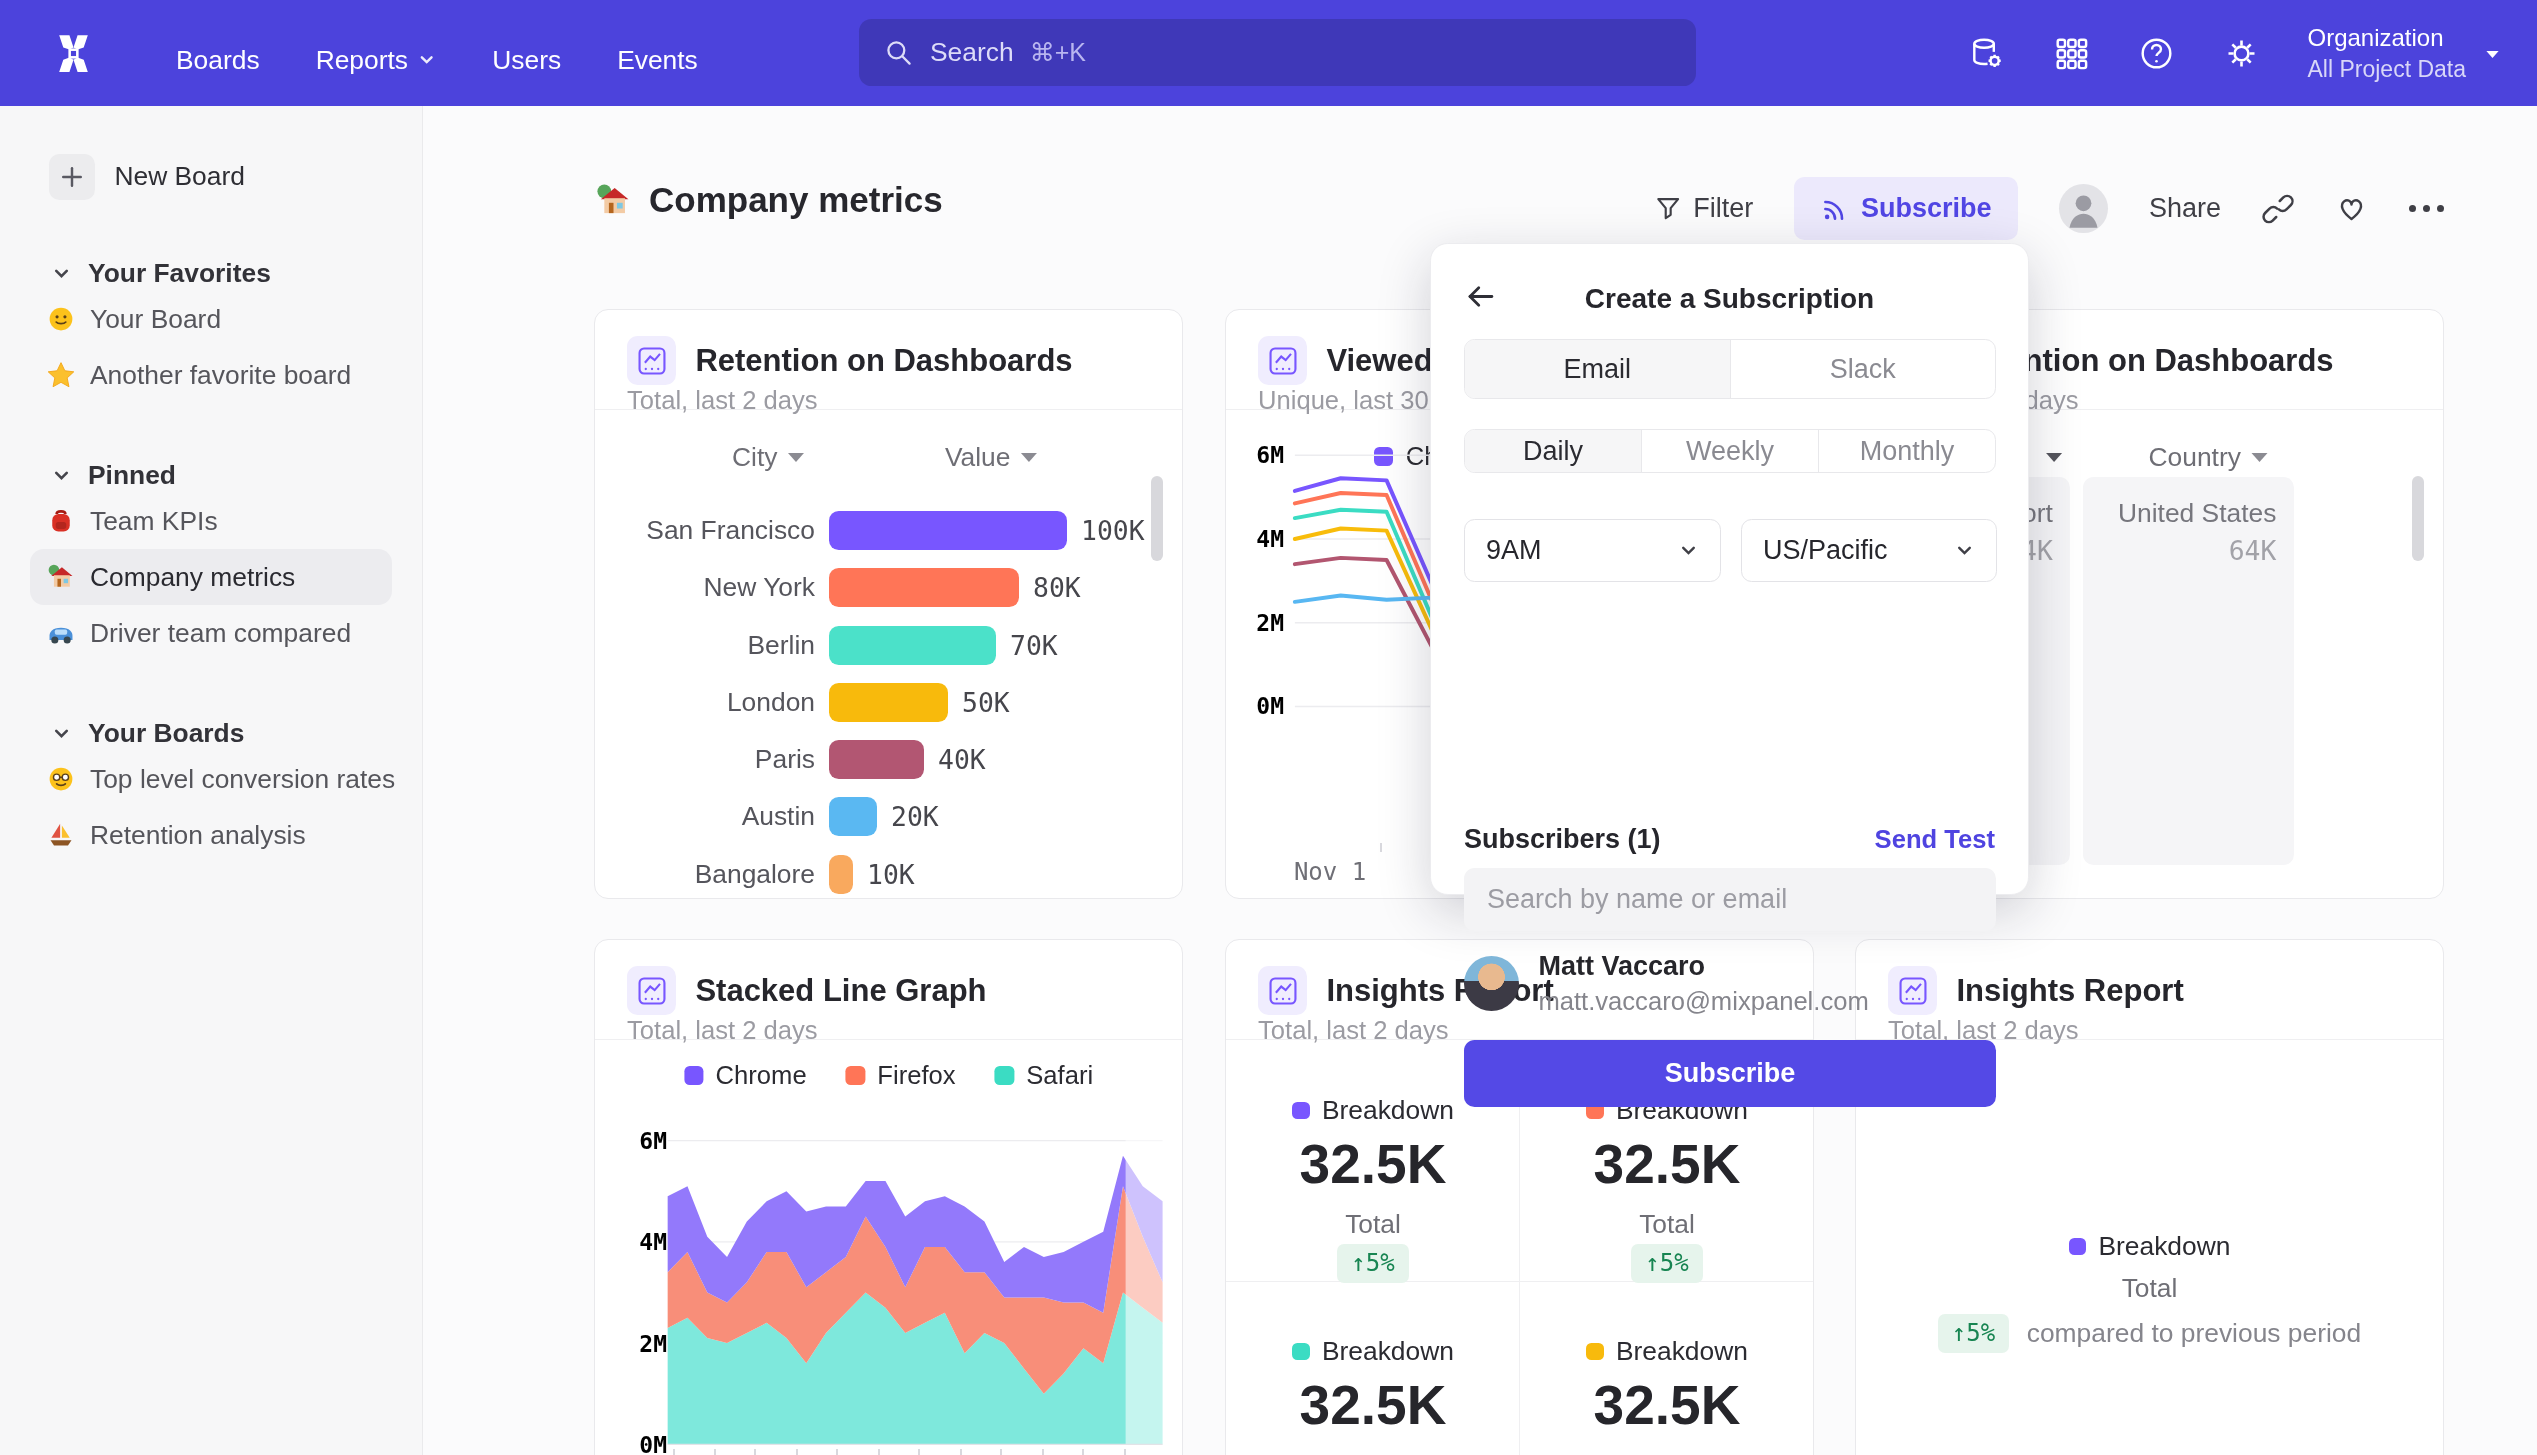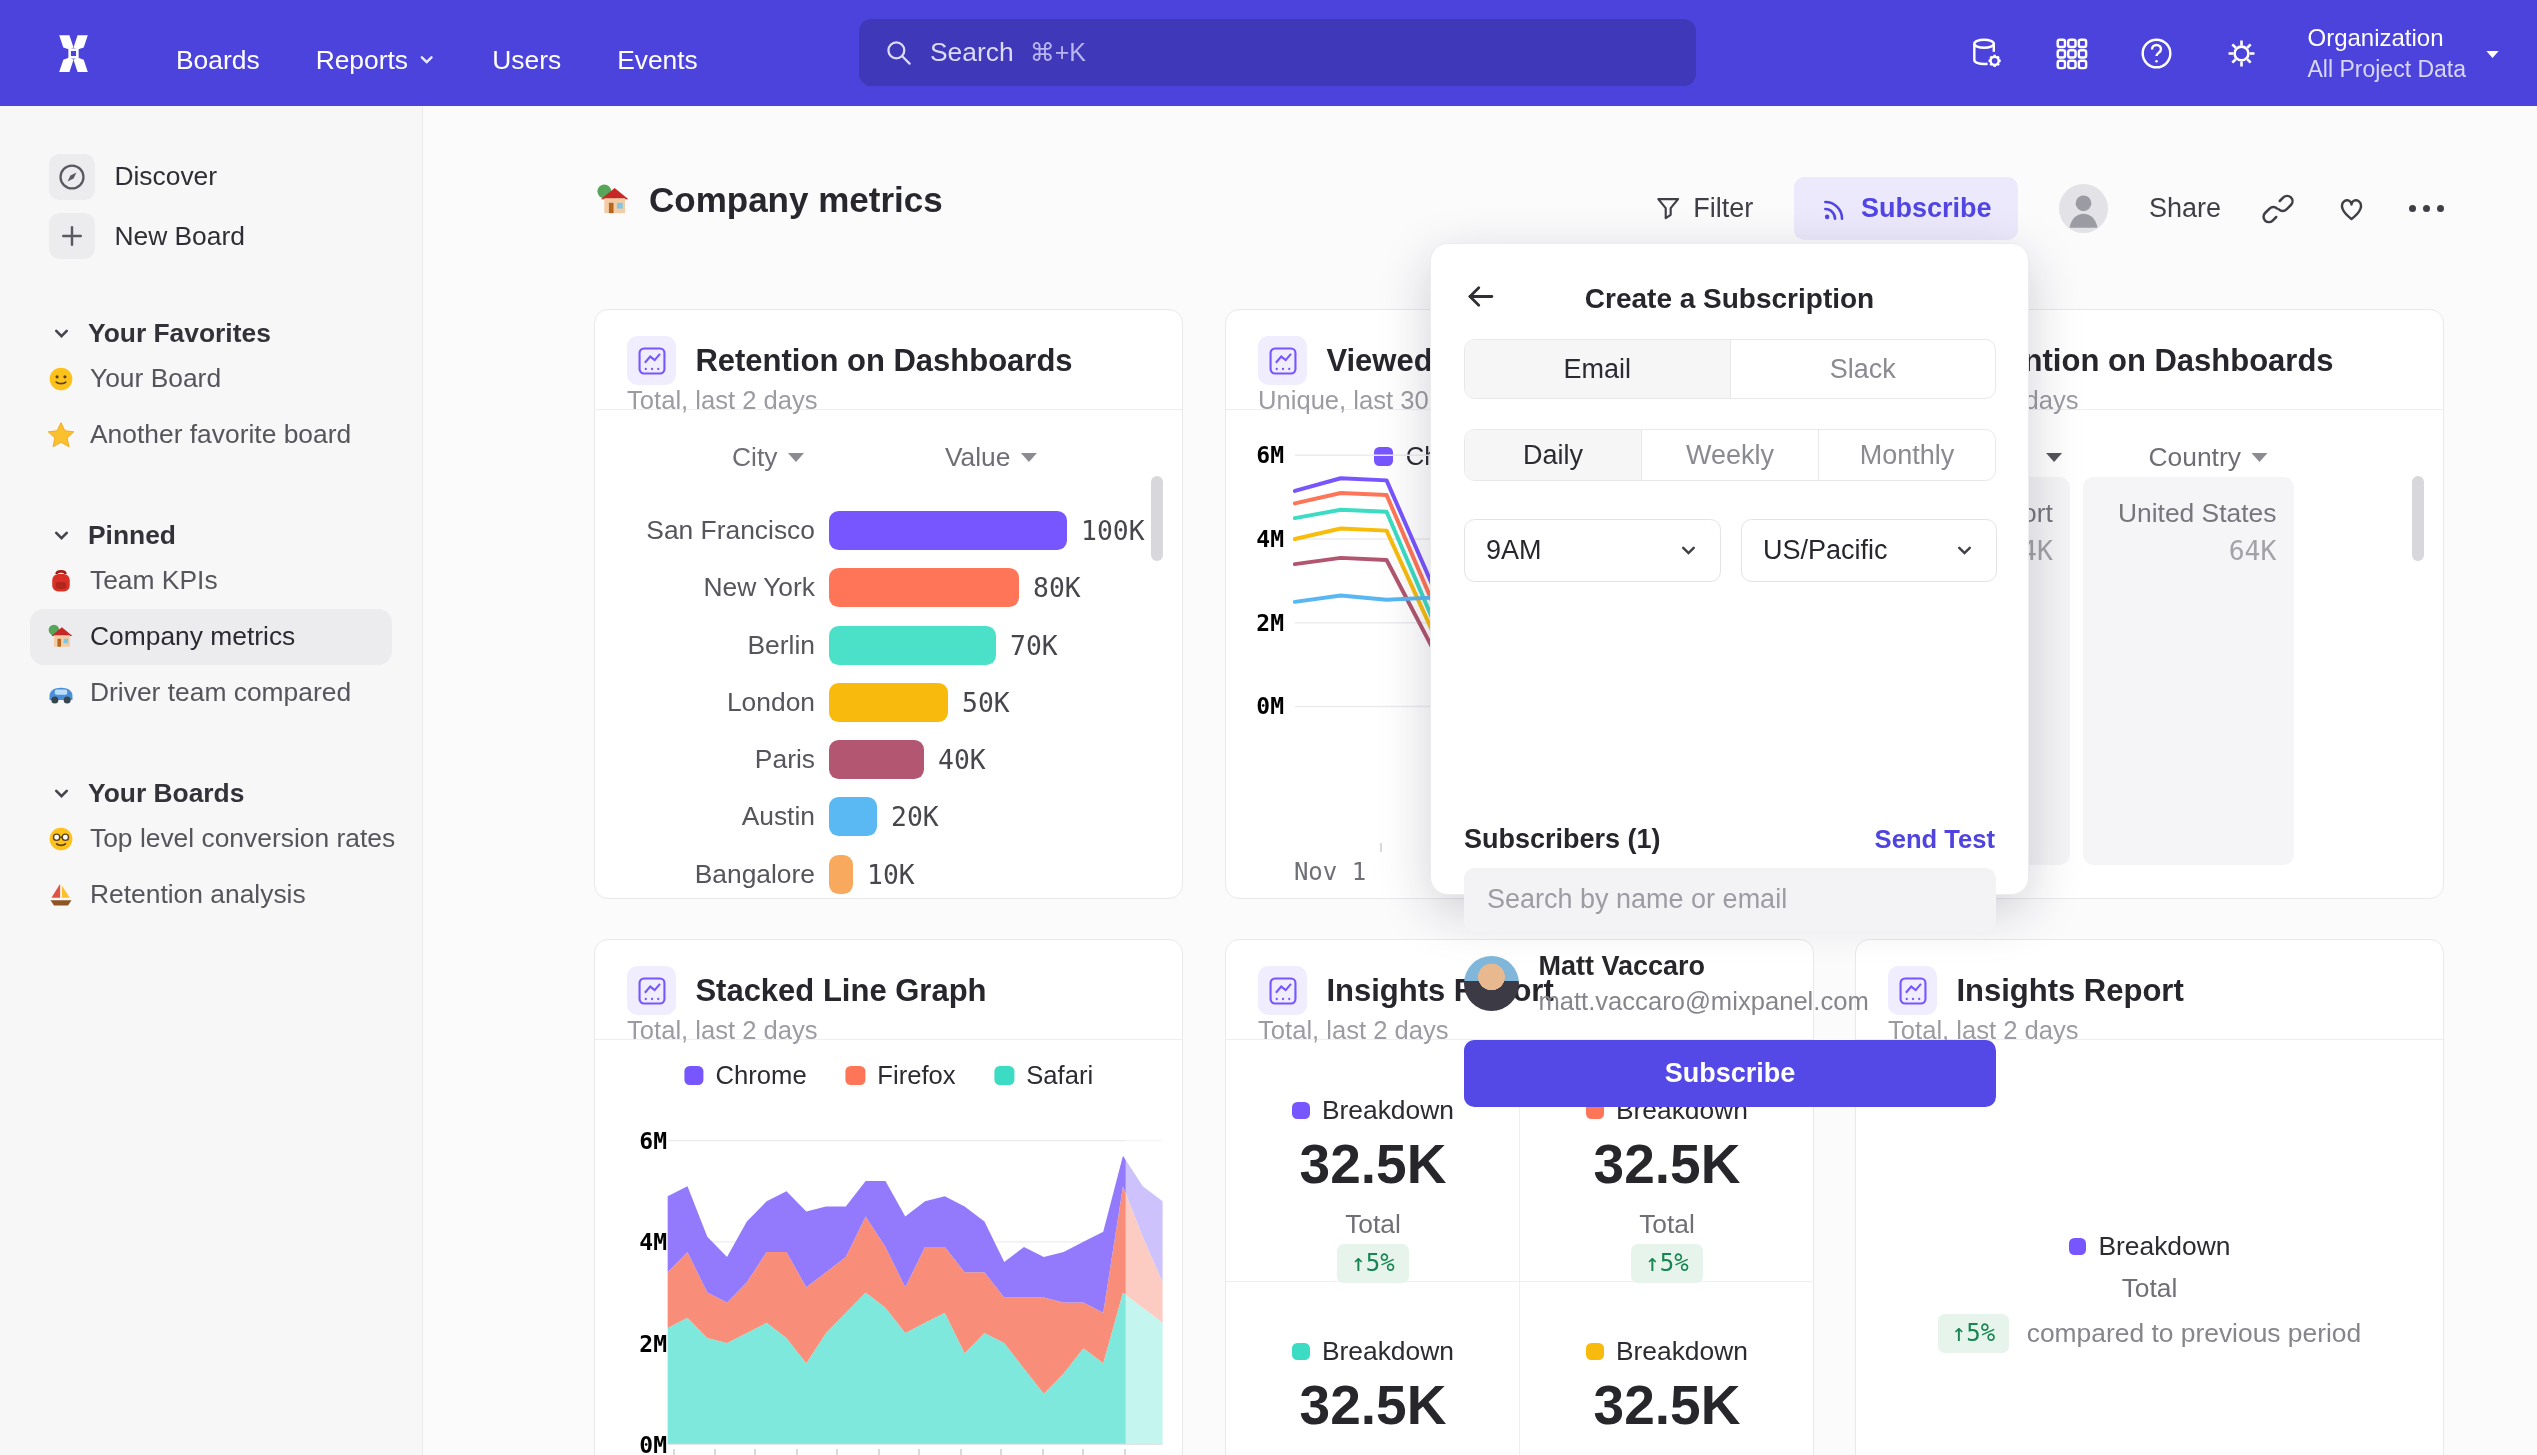--- a/index.html
+++ b/index.html
@@ -94,21 +94,21 @@
   
   #modal { position:absolute; left:1430px; top:243px; width:599px; height:652px; background:#fff; border:0.9px solid #ECECEF;
     border-radius:17.6px; box-shadow:0 16px 53px rgba(25,25,50,.20); z-index:50; }
   #modal .mtitle { position:absolute; top:39px; width:100%; text-align:center; font-size:28px; font-weight:600; color:#26262C; }
   #back { position:absolute; left:32px; top:35px; width:35px; height:35px; color:#2F2F36; cursor:pointer; }
   .seg { position:absolute; left:33px; width:532px; display:flex; border:1.3px solid #E8E8EB; border-radius:10.6px; overflow:hidden; background:#fff; }
   .seg div { flex:1; display:flex; align-items:center; justify-content:center; font-size:27px; color:#8A8A91; height:100%; cursor:pointer; border-left:1.3px solid #E8E8EB; }
   .seg div:first-child { border-left:none; }
   .seg div.on { background:#F6F6F7; color:#2B2B31; font-weight:500; }
   #seg-channel { top:95px; height:60px; }
-  #seg-freq { top:185px; height:52px; }
+  #seg-freq { top:185px; height:44px; }
   .select { position:absolute; height:63px; border:1.3px solid #E3E3E7; border-radius:10.6px; display:flex; align-items:center;
     justify-content:space-between; padding:0 21px; font-size:27px; color:#26262C; cursor:pointer; background:#fff; }
   #sel-time { left:33px; top:275px; width:257px; }
   #sel-tz { left:310px; top:275px; width:256px; }
   .select svg { color:#3F3F46; }
   #subs-row { position:absolute; left:33px; right:33px; top:580px; display:flex; justify-content:space-between; align-items:center; }
   #subs-row .sl { font-size:27px; font-weight:700; color:#26262C; }
   #send-test { font-size:25.6px; font-weight:600; color:#4F44E0; cursor:pointer; }
   #m-search { position:absolute; left:33px; top:624px; width:532px; height:63px; background:#F3F3F5; border-radius:10.6px;
     display:flex; align-items:center; padding:0 23px; font-size:27px; color:#9C9CA3; }
@@ -201,29 +201,20 @@
         <svg width="21" height="21" viewBox="0 0 24 24" fill="#fff">
             <polygon points="5,9 19,9 12,17"></polygon>
           </svg>
       </div>
     </div>
   </div>
 
   <div id="sidebar">
     <div class="side-row">
       <span class="icon-sq">
-          <svg width="30" height="30" viewBox="0 0 34 34" fill="none" stroke="currentColor" stroke-width="2.6">
-            <circle cx="17" cy="17" r="13"></circle>
-            <path d="M22 12l-3.2 6.8L12 22l3.2-6.8z" fill="currentColor" stroke="none"></path>
-          </svg>
-        </span>
-      <span class="lbl">Discover</span>
-    </div>
-    <div class="side-row">
-      <span class="icon-sq">
           <svg width="28" height="28" viewBox="0 0 32 32" fill="none" stroke="currentColor" stroke-width="2.8" stroke-linecap="round">
             <line x1="16" y1="6" x2="16" y2="26"></line>
             <line x1="6" y1="16" x2="26" y2="16"></line>
           </svg>
         </span>
       <span class="lbl">New Board</span>
     </div>
 
     <div class="side-section">
       <svg width="21" height="21" viewBox="0 0 24 24" fill="none" stroke="currentColor" stroke-width="3" stroke-linecap="round">

